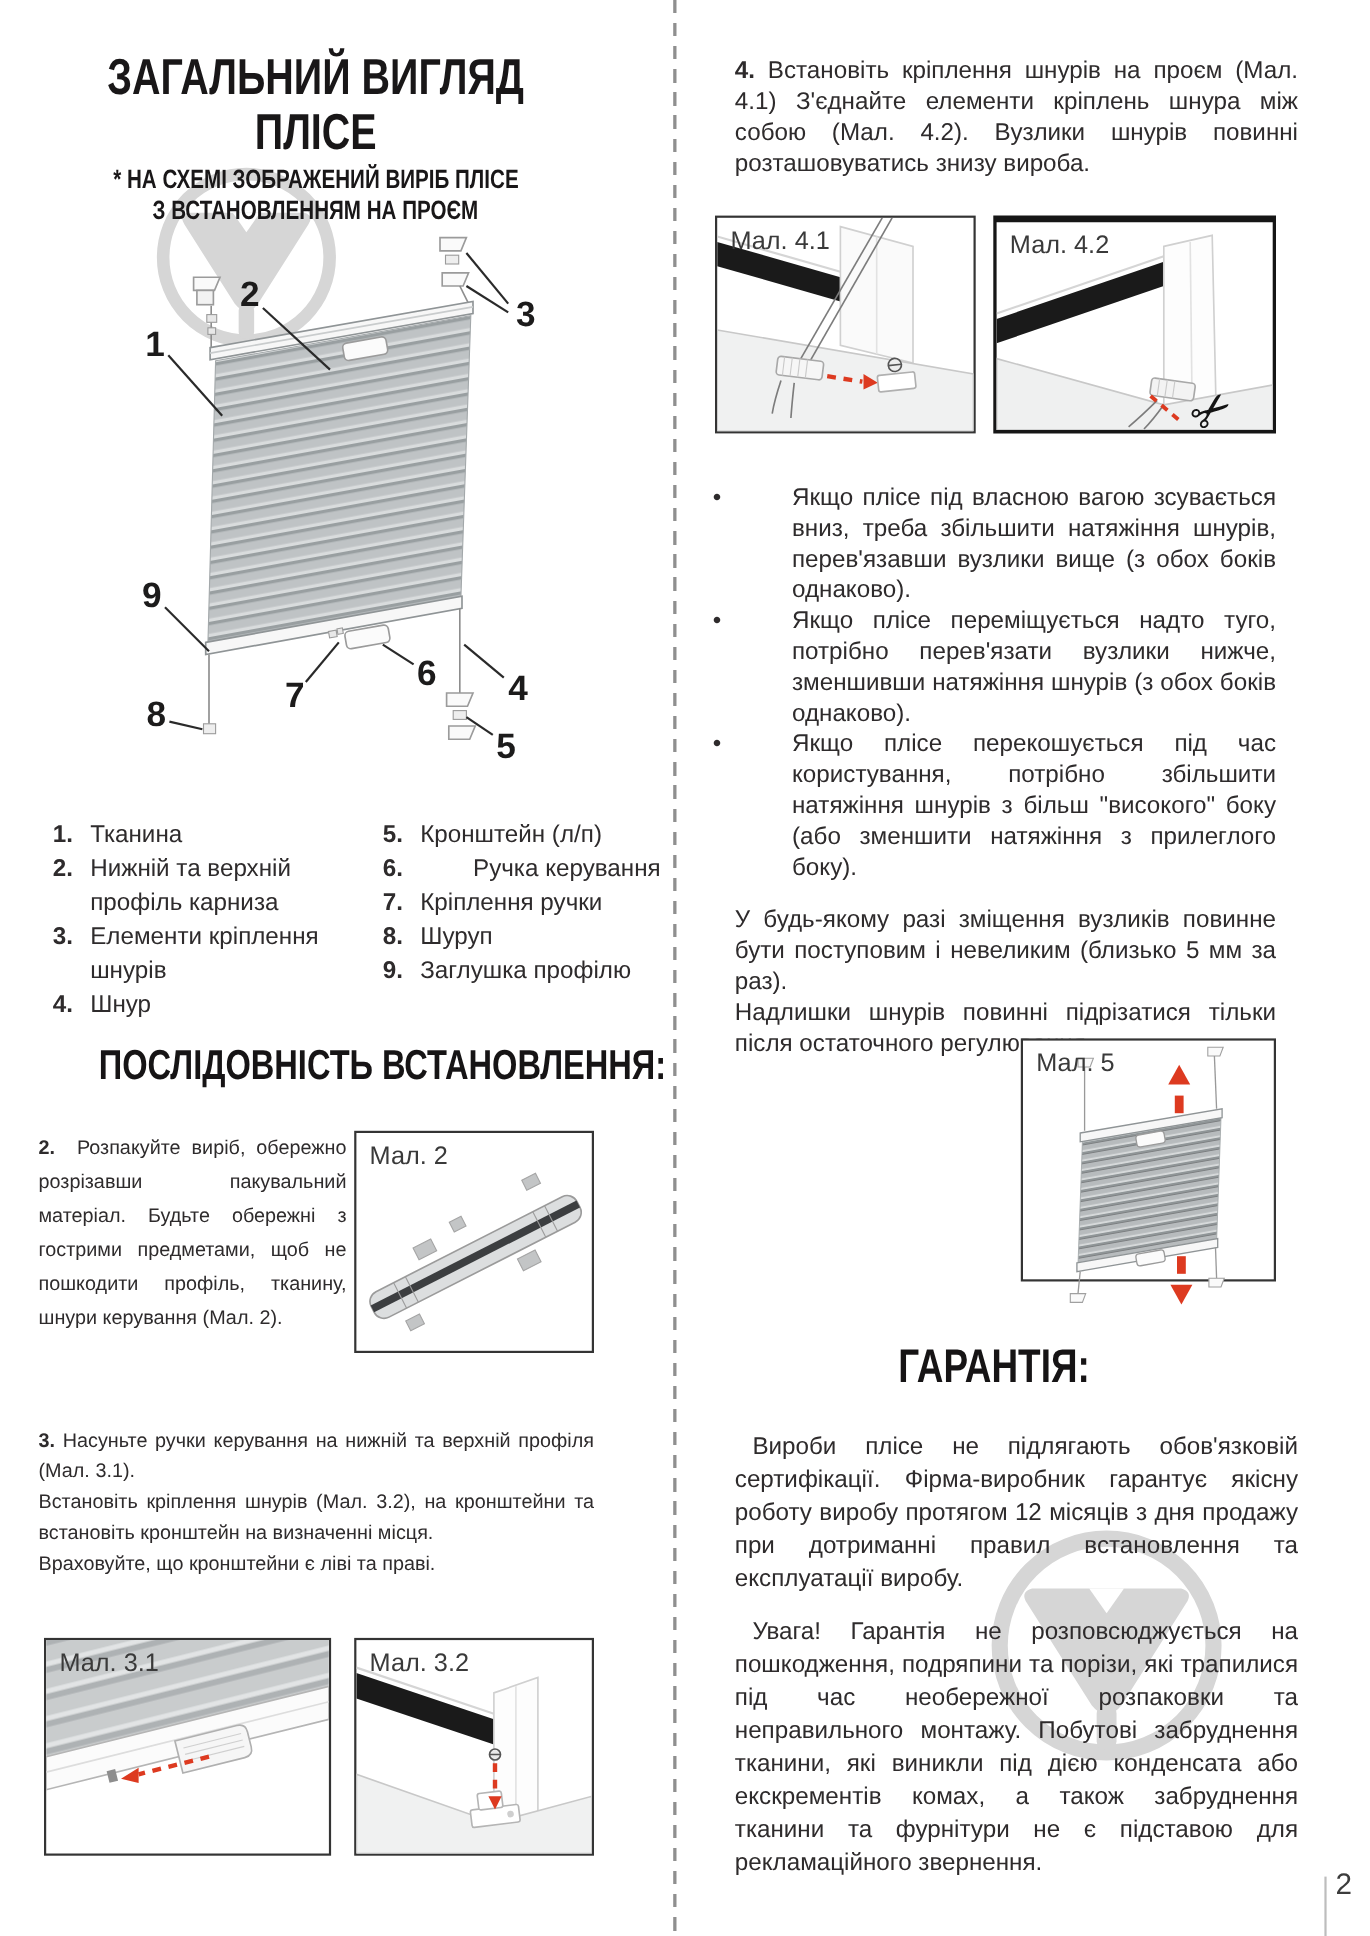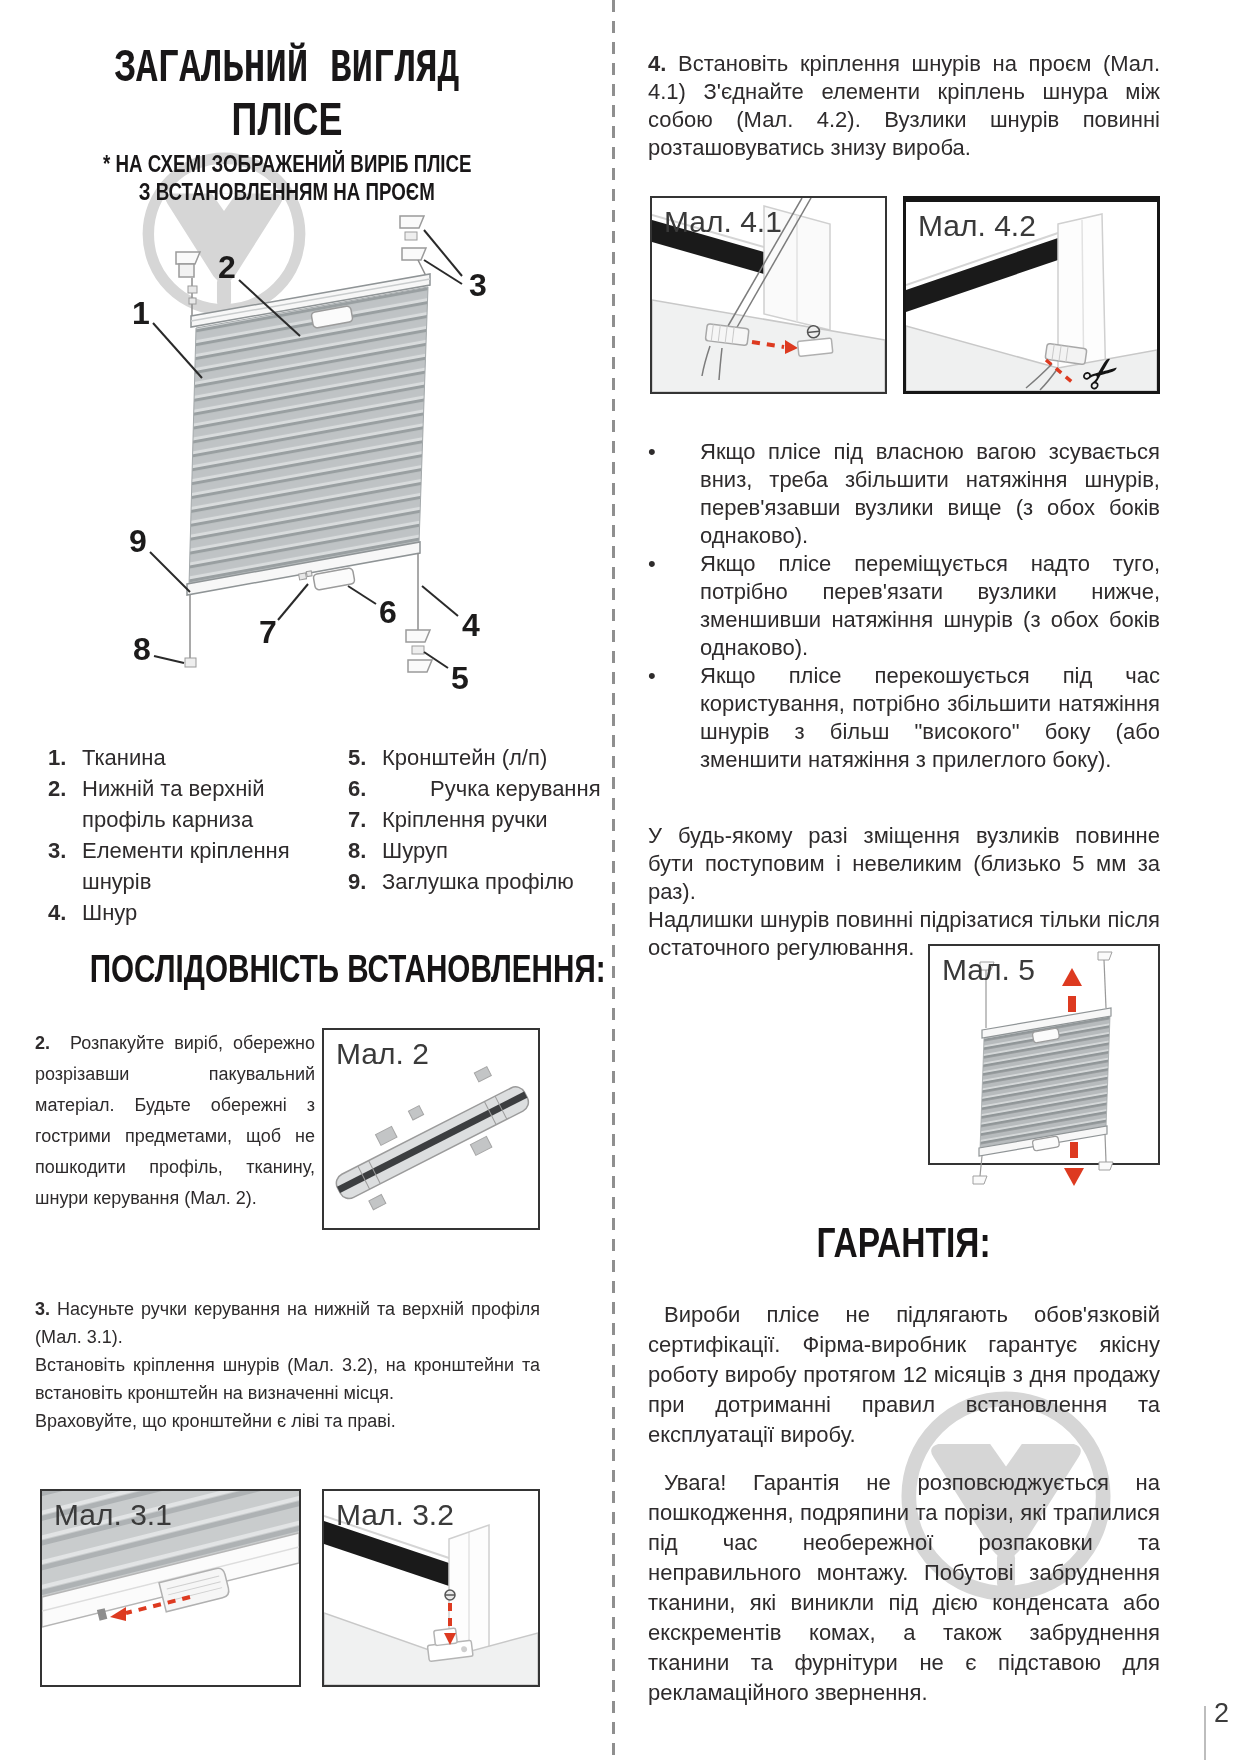--- a/index.html
+++ b/index.html
@@ -4,24 +4,24 @@
 <style>
   html,body { margin:0; padding:0; background:#ffffff; }
   .page { position:relative; width:1245px; height:1760px; background:#fff; overflow:hidden;
           font-family:"Liberation Sans", sans-serif; color:#2e2b2c; }
   .abs { position:absolute; }
   .cond { display:inline-block; transform:scaleX(0.78); transform-origin:50% 50%; white-space:nowrap; }
   .title-line { width:520px; left:27px; text-align:center; font-weight:bold; font-size:46px; color:#191718; line-height:50px; }
   .subtitle-line { width:520px; left:27px; text-align:center; font-weight:bold; font-size:24px; color:#191718; line-height:27px; }
   .seq-heading { width:540px; left:17px; text-align:center; font-weight:bold; font-size:38px; color:#161415; }
   .body-txt { font-size:18px; line-height:31px; text-align:justify; }
-  .body-txt-r { font-size:22px; line-height:28px; text-align:justify; }
+  .body-txt-r { font-size:22px; line-height:28px; text-align:justify;margin-left:20px; }
   .bold { font-weight:bold; }
   .fig { position:absolute; background:#fff; border:2px solid #343434; box-sizing:border-box; }
-  .fig-label { position:absolute; top:7px; left:12px; font-size:30px; color:#3a3a3a; z-index:3; }
+  .fig-label { position:absolute; top:7px; left:12px; font-size:23px; color:#3a3a3a; z-index:3; }
   .legend-item { display:flex; font-size:22px; line-height:31px; }
   .legend-num { width:34px; font-weight:bold; flex:none; }
   .bullet-row { display:flex; margin-bottom:0; }
   .bullet-dot { width:52px; flex:none; font-size:22px; line-height:28px; }
   .divider { position:absolute; left:612px; top:0; width:3px; height:1760px;
              background:repeating-linear-gradient(to bottom,#8f8f8f 0 12px,transparent 12px 21px); }
   .wm { position:absolute; z-index:0; }
   .z1 { z-index:1; }
   svg text { font-family:"Liberation Sans", sans-serif; }
 </style>
@@ -42,21 +42,21 @@
     <svg width="226" height="226" viewBox="0 0 200 200">
       <circle cx="100" cy="100" r="86" fill="none" stroke="#d6d6d6" stroke-width="13"></circle>
       <path d="M40,54 L160,54 Q170,57 164,66 L112,148 Q100,163 88,148 L36,66 Q30,57 40,54 Z" fill="#d6d6d6"></path>
       <path d="M86,54 L100,74 L114,54 Z" fill="#ffffff"></path>
       <rect x="92" y="148" width="16" height="36" rx="7" fill="#d6d6d6"></rect>
     </svg>
   </div>
 
   <div class="divider"></div>
 
-  <div class="abs title-line z1" style="top:44px;font-family:Liberation Mono, monospace;">
+  <div class="abs title-line z1" style="top:44px;">
     <span class="cond">ЗАГАЛЬНИЙ ВИГЛЯД</span>
   </div>
   <div class="abs title-line z1" style="top:94px;">
     <span class="cond">ПЛІСЕ</span>
   </div>
   <div class="abs subtitle-line z1" style="top:150px;">
     <span class="cond">* НА СХЕМІ ЗОБРАЖЕНИЙ ВИРІБ ПЛІСЕ</span>
   </div>
   <div class="abs subtitle-line z1" style="top:178px;">
     <span class="cond">З ВСТАНОВЛЕННЯМ НА ПРОЄМ</span>

